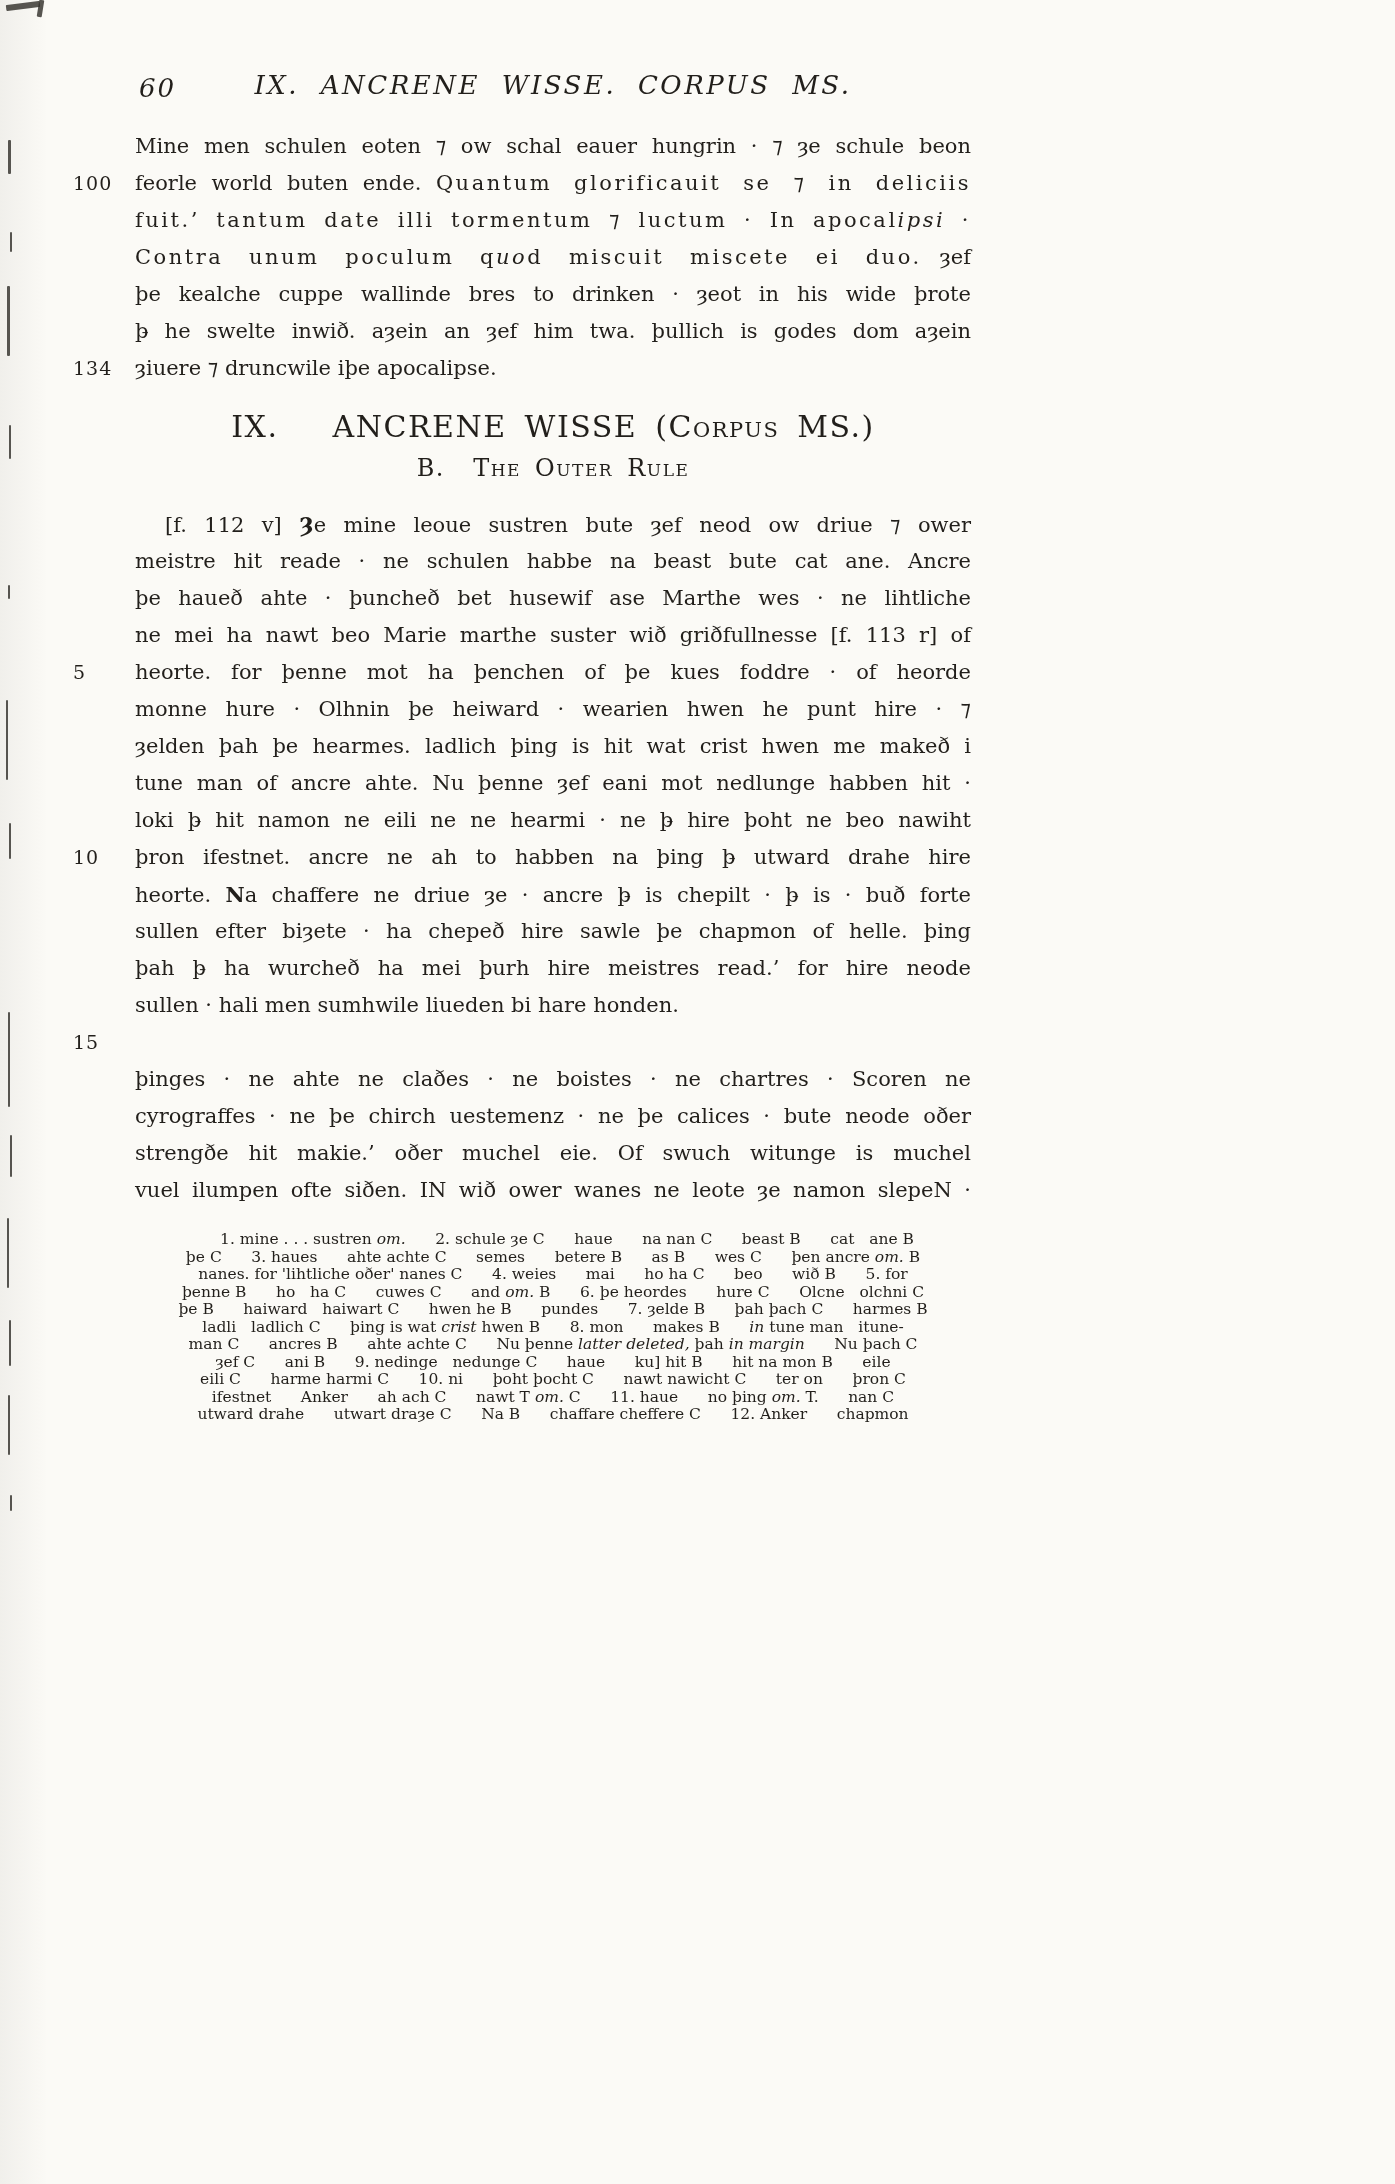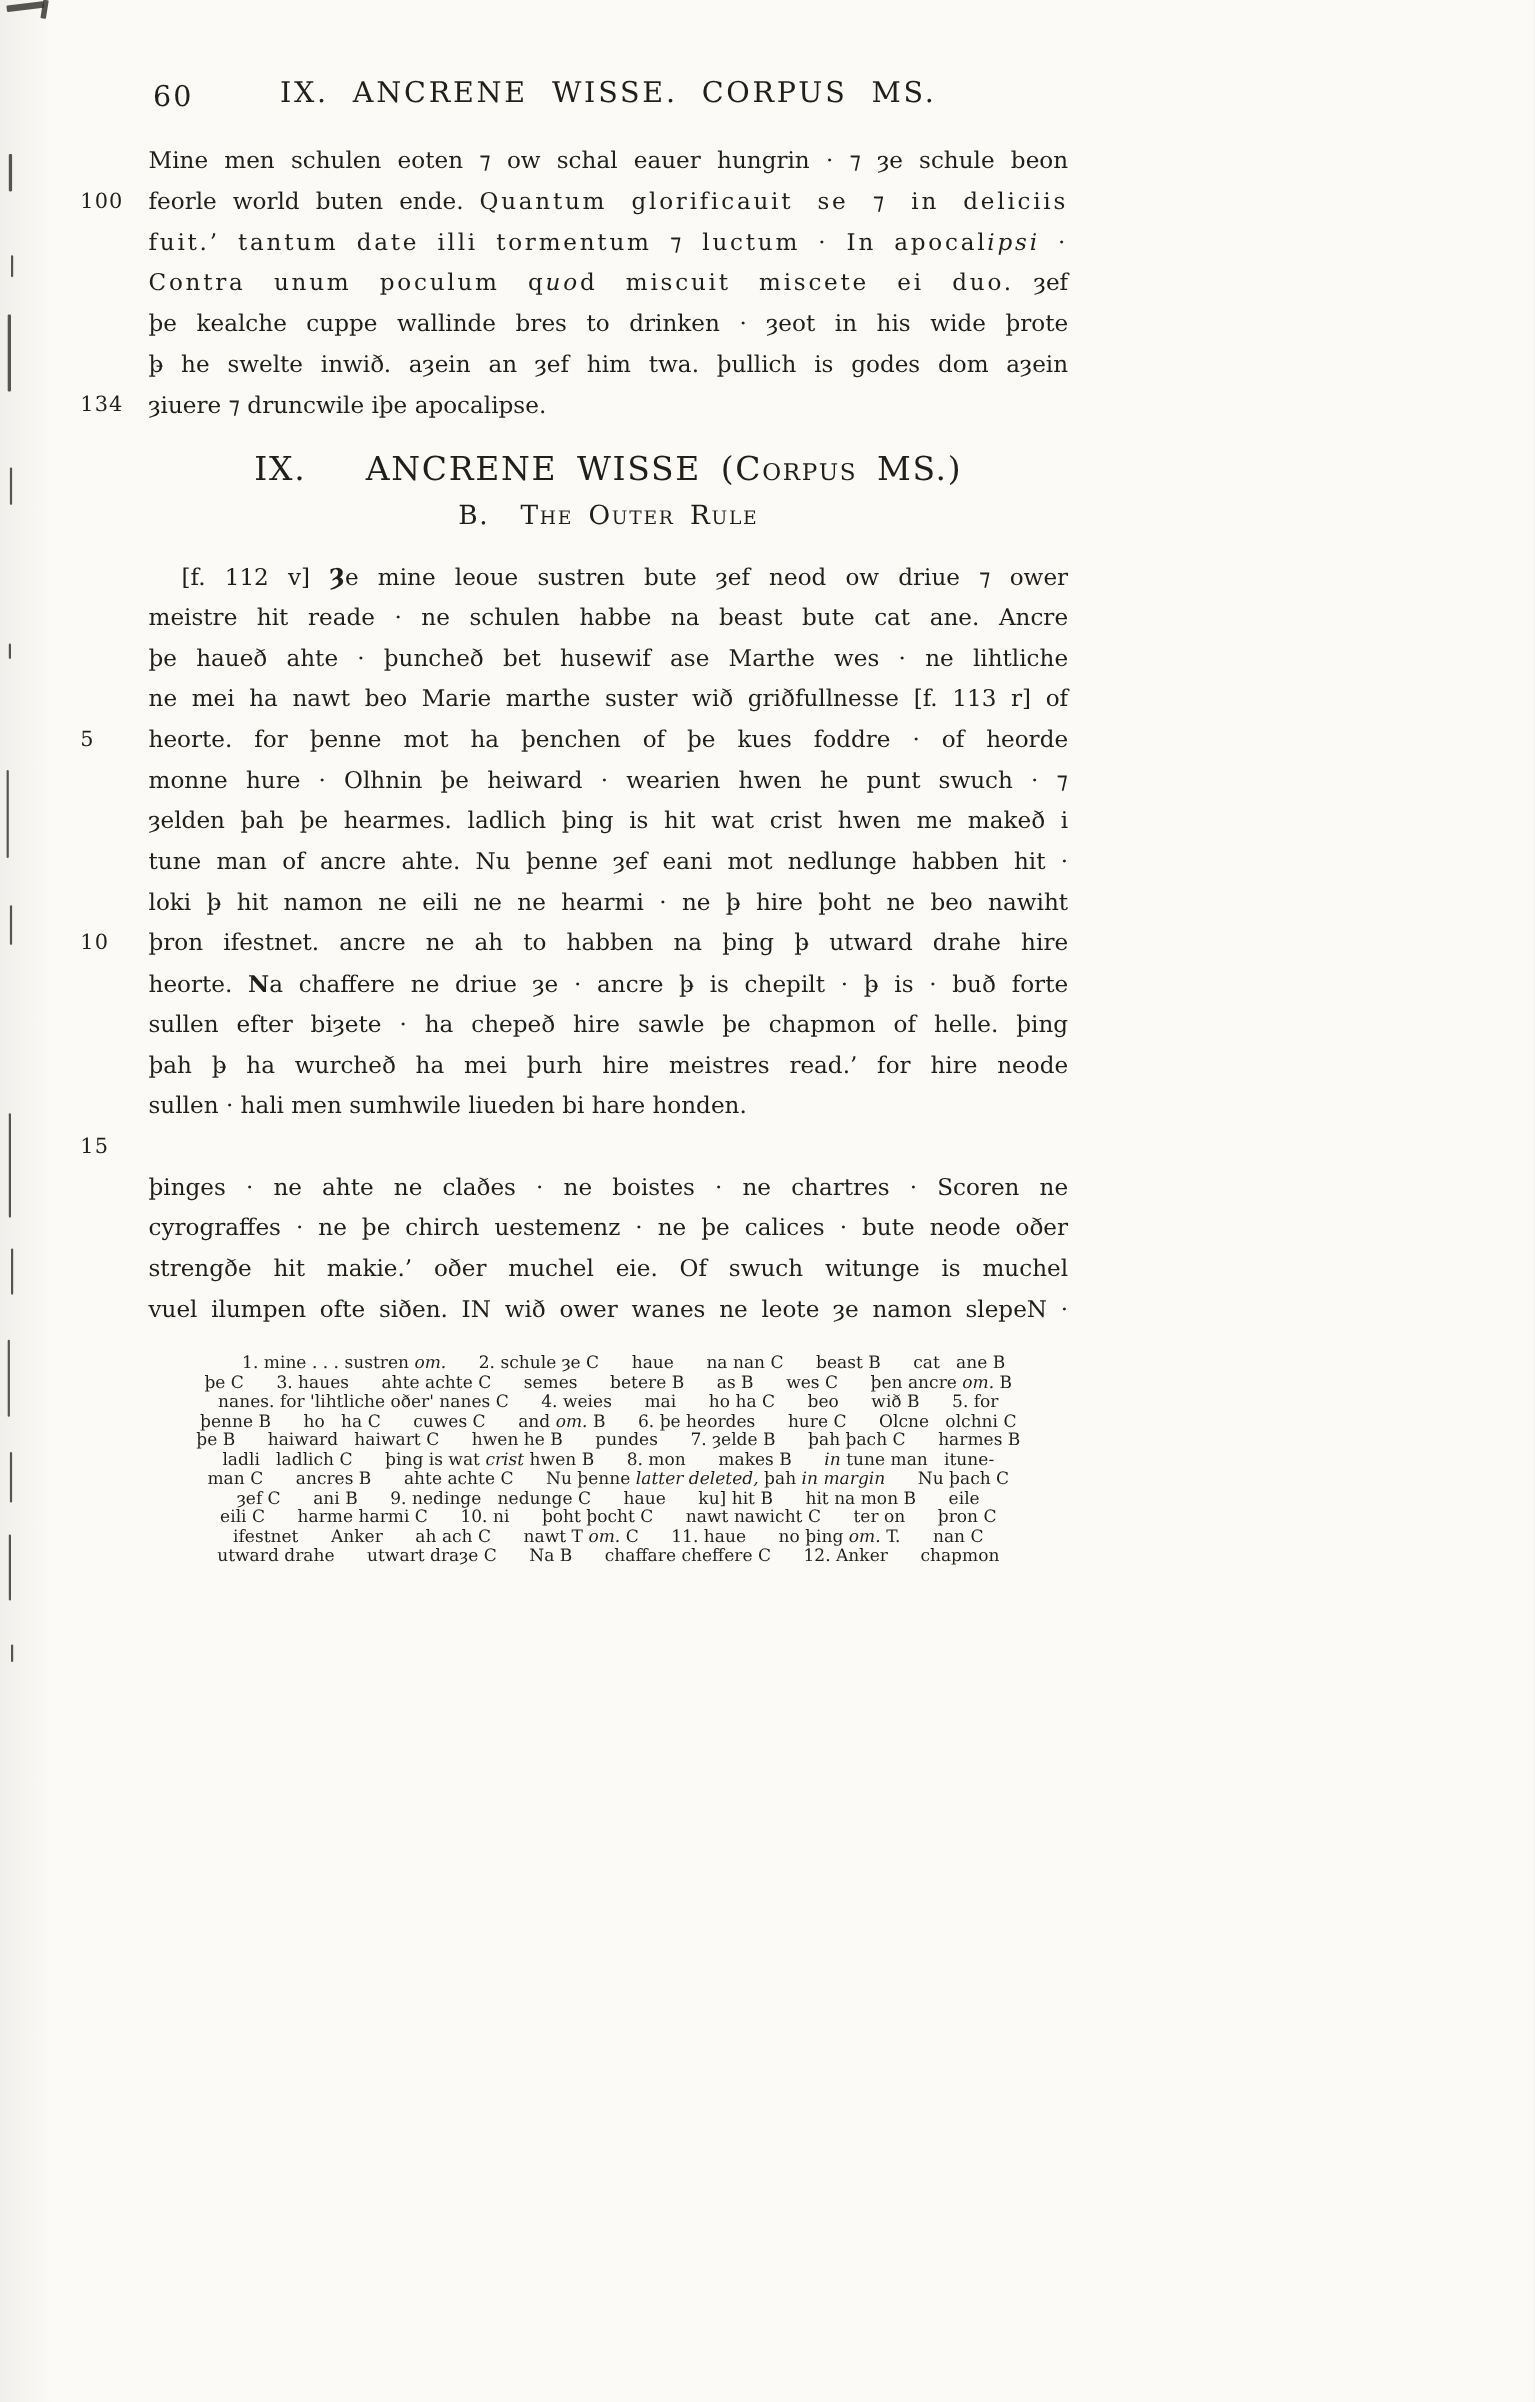--- a/index.html
+++ b/index.html
@@ -5,21 +5,21 @@
   * { margin:0; padding:0; box-sizing:border-box; }
   html,body { background:#e9e8e4; }
   .page {
     position:relative; width:1395px; height:2184px; margin:0 auto;
     background:#fbfaf6;
     background-image:linear-gradient(90deg, rgba(70,68,60,.06), rgba(0,0,0,0) 48px);
     font-family:"DejaVu Serif","DejaVu Sans",serif;
     color:#221f1b; overflow:hidden;
   }
   .content { position:absolute; left:135px; top:70px; width:836px; }
-  .pghead { position:relative; height:34px; margin-bottom:24px; }
+  .pghead { position:relative; height:34px; margin-bottom:24px;font-style:italic; }
   .pagenum { position:absolute; left:4px; top:3px; font-size:26px; letter-spacing:2px; }
   .runhead { text-align:center; font-size:26px; letter-spacing:2.5px; word-spacing:11px; }
   .tline { position:relative; font-size:21px; line-height:37px; height:37px;
            text-align:justify; text-align-last:justify; }
   .tline.last { text-align-last:left; }
   .tline.ind { text-indent:30px; }
   .lnum { position:absolute; left:-62px; top:0; width:52px; text-align:left;
           font-size:19px; letter-spacing:1px; text-indent:0; }
   .sectitle { margin-top:22px; text-align:center; font-size:30px;
               letter-spacing:1.5px; word-spacing:7px; white-space:pre-wrap; }
@@ -76,21 +76,21 @@
 
     <div class="sectitle"><span>IX.   ANCRENE WISSE (</span><span class="sc">Corpus</span><span> MS.)</span></div>
     <div class="subtitle"><span>B.  </span><span class="sc">The Outer Rule</span></div>
 
     <section class="bodytext">
         <div class="tline ind"><span class="ltext"><span>[f. 112 v]  </span><span class="bd">Ȝ</span><span>e mine leoue sustren bute ȝef neod ow driue ⁊ ower</span></span></div>
         <div class="tline"><span class="ltext"><span>meistre hit reade · ne schulen habbe na beast bute cat ane.  Ancre</span></span></div>
         <div class="tline"><span class="ltext"><span>þe haueð ahte · þuncheð bet husewif ase Marthe wes · ne lihtliche</span></span></div>
         <div class="tline"><span class="ltext"><span>ne mei ha nawt beo Marie marthe suster wið griðfullnesse [f. 113 r] of</span></span></div>
         <div class="tline"><span class="lnum">5</span><span class="ltext"><span>heorte.  for þenne mot ha þenchen of þe kues foddre · of heorde</span></span></div>
-        <div class="tline"><span class="ltext"><span>monne hure · Olhnin þe heiward · wearien hwen he punt swuch · ⁊</span></span></div>
+        <div class="tline"><span class="ltext"><span>monne hure · Olhnin þe heiward · wearien hwen he punt hire · ⁊</span></span></div>
         <div class="tline"><span class="ltext"><span>ȝelden þah þe hearmes.  ladlich þing is hit wat crist hwen me makeð i</span></span></div>
         <div class="tline"><span class="ltext"><span>tune man of ancre ahte.  Nu þenne ȝef eani mot nedlunge habben hit ·</span></span></div>
         <div class="tline"><span class="ltext"><span>loki þ̵ hit namon ne eili ne ne hearmi · ne þ̵ hire þoht ne beo nawiht</span></span></div>
         <div class="tline"><span class="lnum">10</span><span class="ltext"><span>þron ifestnet.  ancre ne ah to habben na þing þ̵ utward drahe hire</span></span></div>
         <div class="tline"><span class="ltext"><span>heorte.  </span><span class="bd">N</span><span>a chaffere ne driue ȝe · ancre þ̵ is chepilt · þ̵ is · buð forte</span></span></div>
         <div class="tline"><span class="ltext"><span>sullen efter biȝete · ha chepeð hire sawle þe chapmon of helle.  þing</span></span></div>
         <div class="tline"><span class="ltext"><span>þah þ̵ ha wurcheð ha mei þurh hire meistres read.’ for hire neode</span></span></div>
         <div class="tline last"><span class="ltext"><span>sullen · hali men sumhwile liueden bi hare honden.</span></span></div>
         <div class="tline ind"><span class="lnum">15</span></div>
         <div class="tline"><span class="ltext"><span>þinges · ne ahte ne claðes · ne boistes · ne chartres · Scoren ne</span></span></div>

